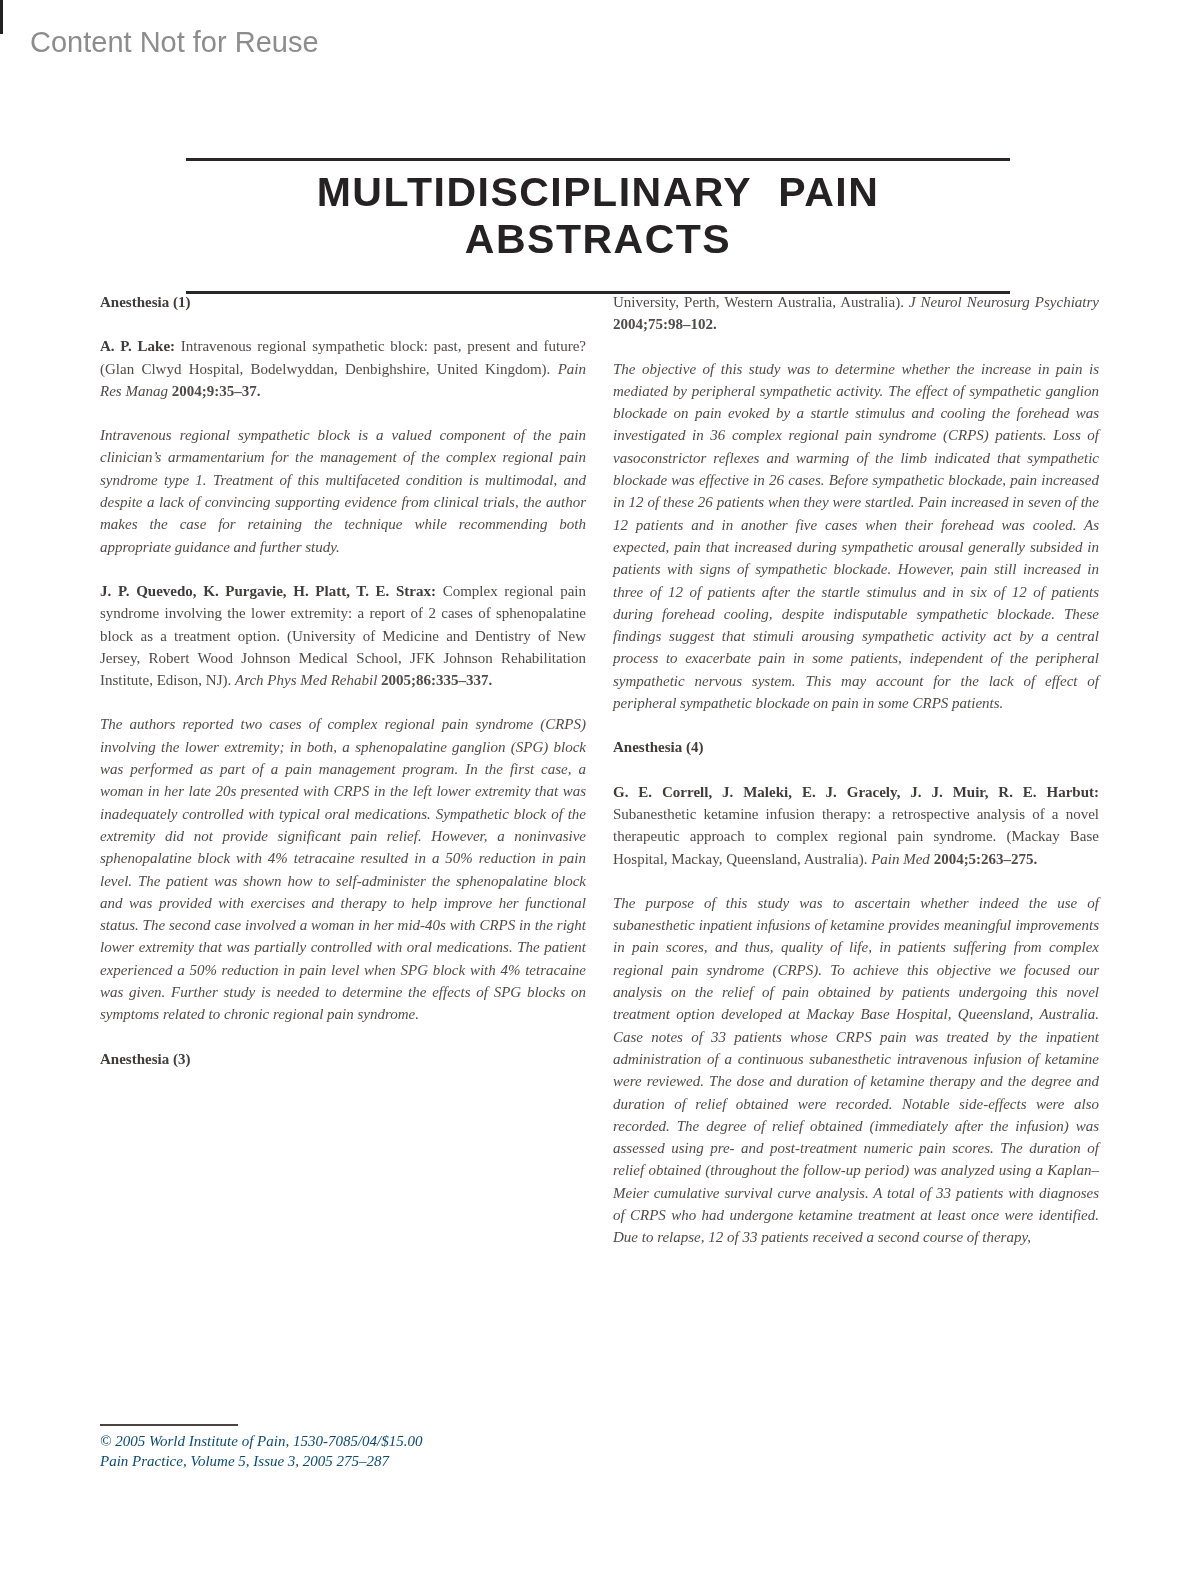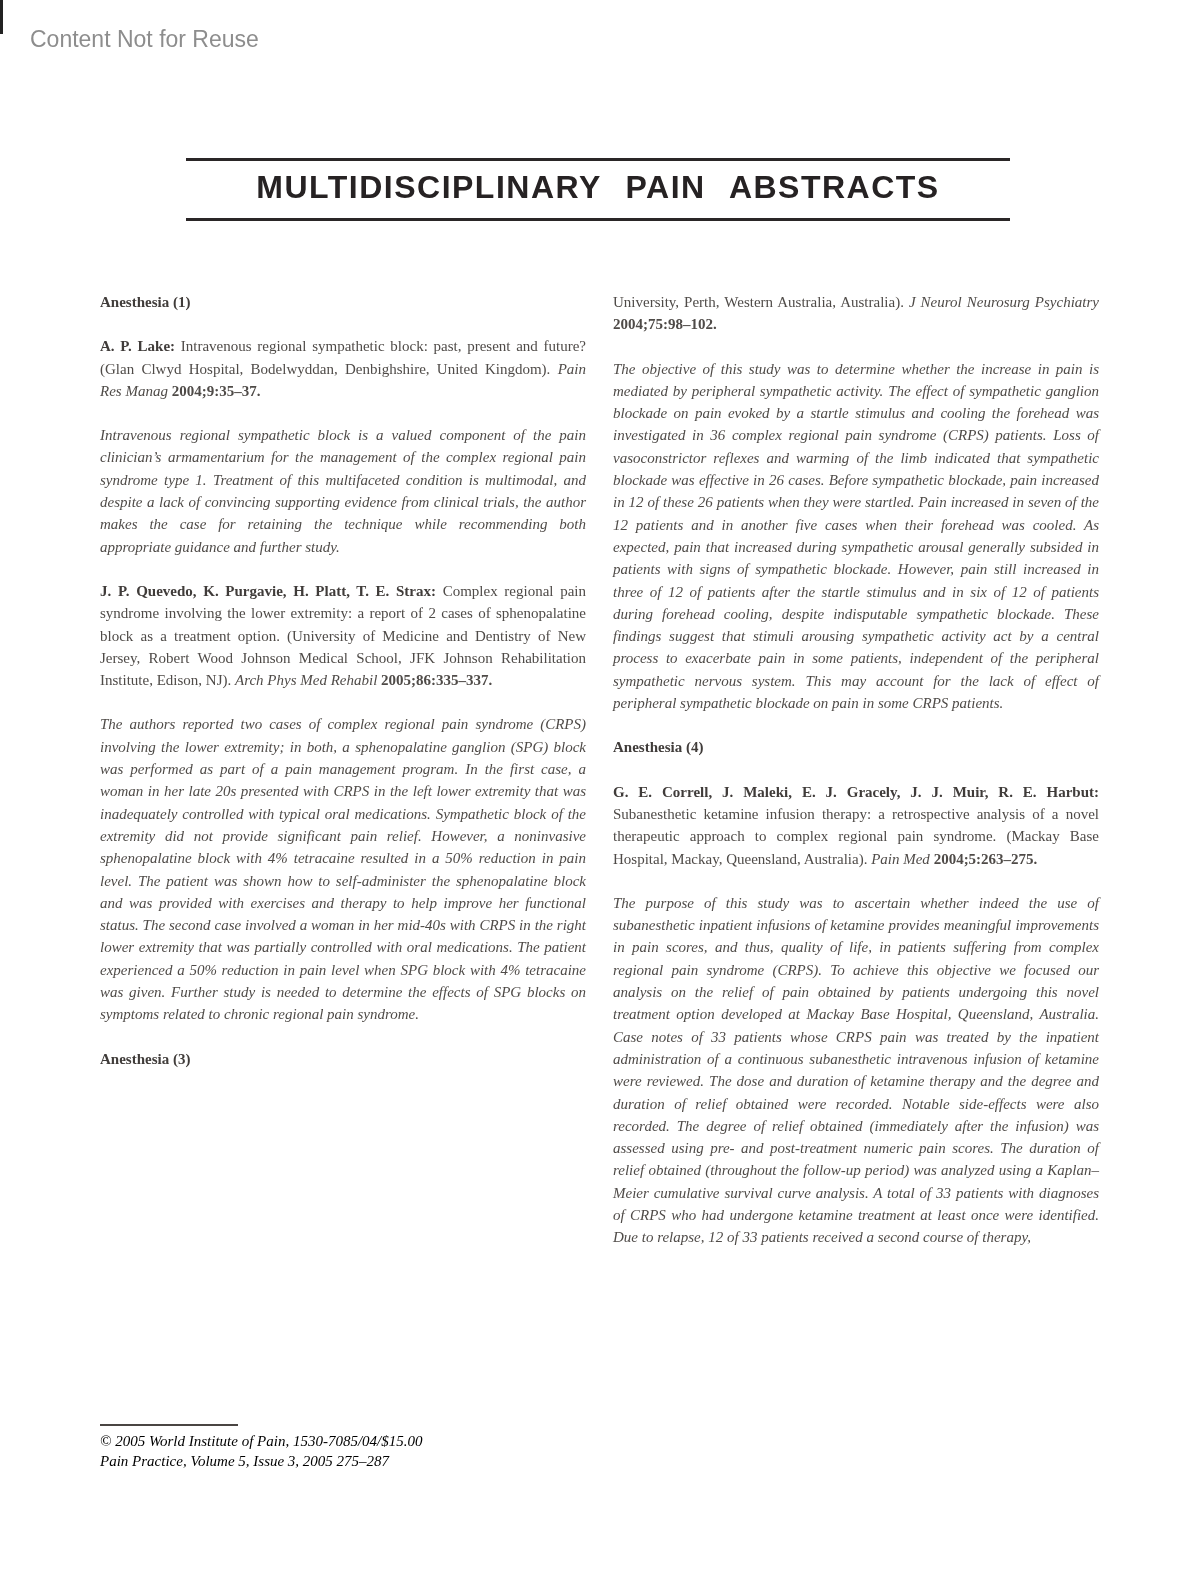--- a/index.html
+++ b/index.html
@@ -14,34 +14,34 @@
   .corner-mark {
     position: absolute;
     left: 0; top: 0;
     width: 3px; height: 34px;
     background: #222222;
   }
   .watermark {
     position: absolute;
     left: 30px; top: 26px;
     font-family: "Liberation Sans", sans-serif;
-    font-size: 23px;
+    font-size: 29px;
     color: #8d8d8d;
   }
   .title-block {
     position: absolute;
     left: 186px; top: 158px;
     width: 824px;
     border-top: 3px solid #2a2627;
     border-bottom: 3px solid #2a2627;
     text-align: center;
-    padding: 8px 0 12px 0;
+    padding: 8px 0 28px 0;
     font-family: "Liberation Sans", sans-serif;
     font-weight: bold;
-    font-size: 32px;
+    font-size: 41px;
     letter-spacing: 1.5px;
     word-spacing: 14px;
     color: #262223;
   }
   .col {
     position: absolute;
     top: 291px;
     width: 486px;
     font-size: 15px;
     line-height: 22.3px;
@@ -62,21 +62,21 @@
   .citation .journal { font-style: italic; }
   .citation .tail { font-weight: bold; margin-top: 28px; }
   .body-para { margin: 0 0 22px 0; font-style: italic; }
   .footer {
     position: absolute;
     left: 100px; top: 1424px;
     width: 486px;
     font-style: italic;
     font-size: 15px;
     line-height: 19.5px;
-    color: #000000;
+    color: #0c4a6e;
   }
   .footer-rule {
     width: 138px;
     border-top: 2.5px solid #4a4543;
     margin-bottom: 6px;
   }
 </style>
 </head>
 <body>
 

